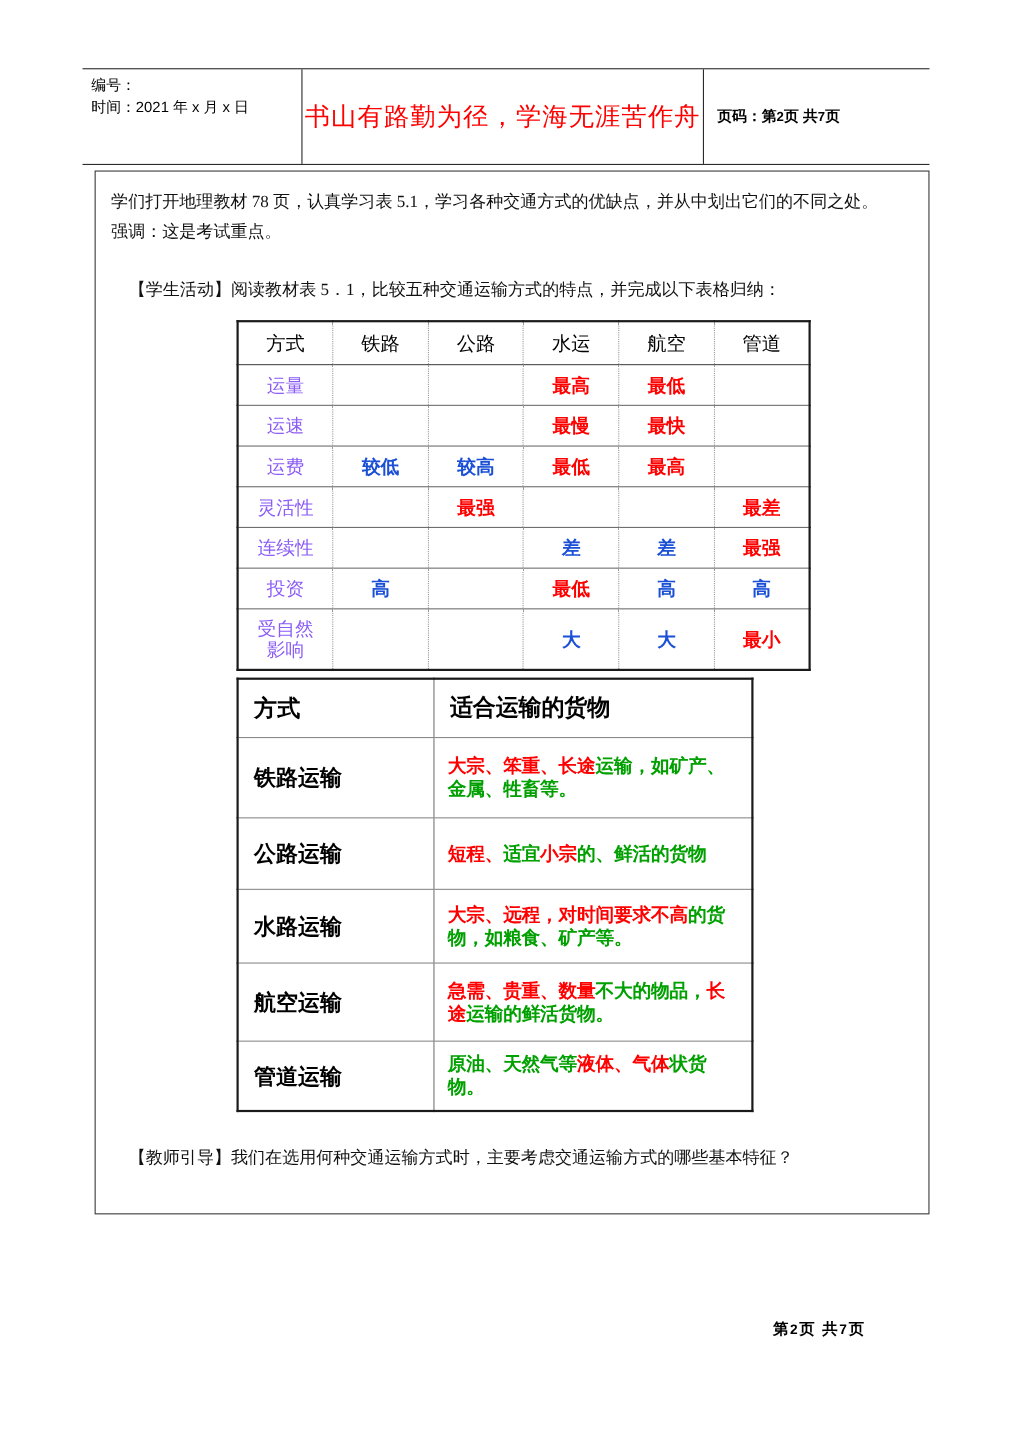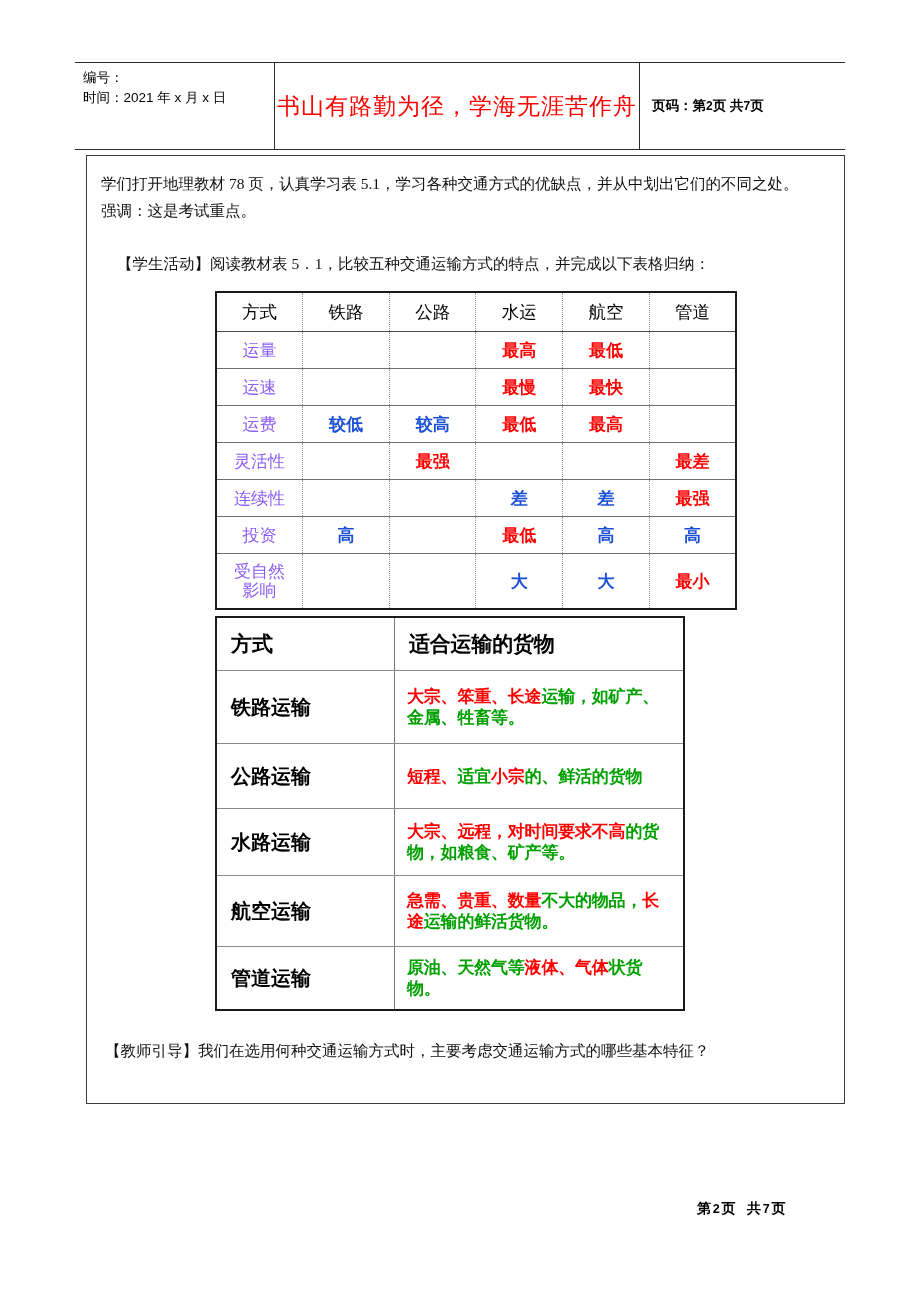--- a/index.html
+++ b/index.html
@@ -75,21 +75,21 @@
   }
 
   .para {
     font-size: 15.5px;
     line-height: 1.75;
     font-family: "Liberation Serif", "DejaVu Serif", serif;
     color: #111;
   }
   .para-intro { margin: 2px 0 0 0; }
   .para-activity { margin: 26px 0 0 16px; }
-  .para-guide { margin: 4px; font-family: Liberation Mono, monospace; }
+  .para-guide { margin: 16px; }
   .para-case { margin: 0; }
 
   
   .tbl1-wrap {
     margin: 14px 0 0 0;
     display: flex;
     justify-content: flex-start;
     padding-left: 114px;
   }
   table.tbl1 {
@@ -179,21 +179,21 @@
   table.tbl2 tr.r-pipe td { height: 52px; }
   .g { color: #00a000; }
   .r { color: #ff0000; }
 
   
   .doc-footer {
     position: absolute;
     right: 133px;
     top: 1200px;
     font-size: 14px;
-    font-family: Liberation Mono, monospace;
+    font-family: Liberation Sans, sans-serif;
     font-weight: bold;
     letter-spacing: 1.5px;
     color: #000;
   }
   .doc-footer .num { font-size: 12.5px; }
   .nowrap { white-space: nowrap; }
 </style>
 </head>
 <body>
 

